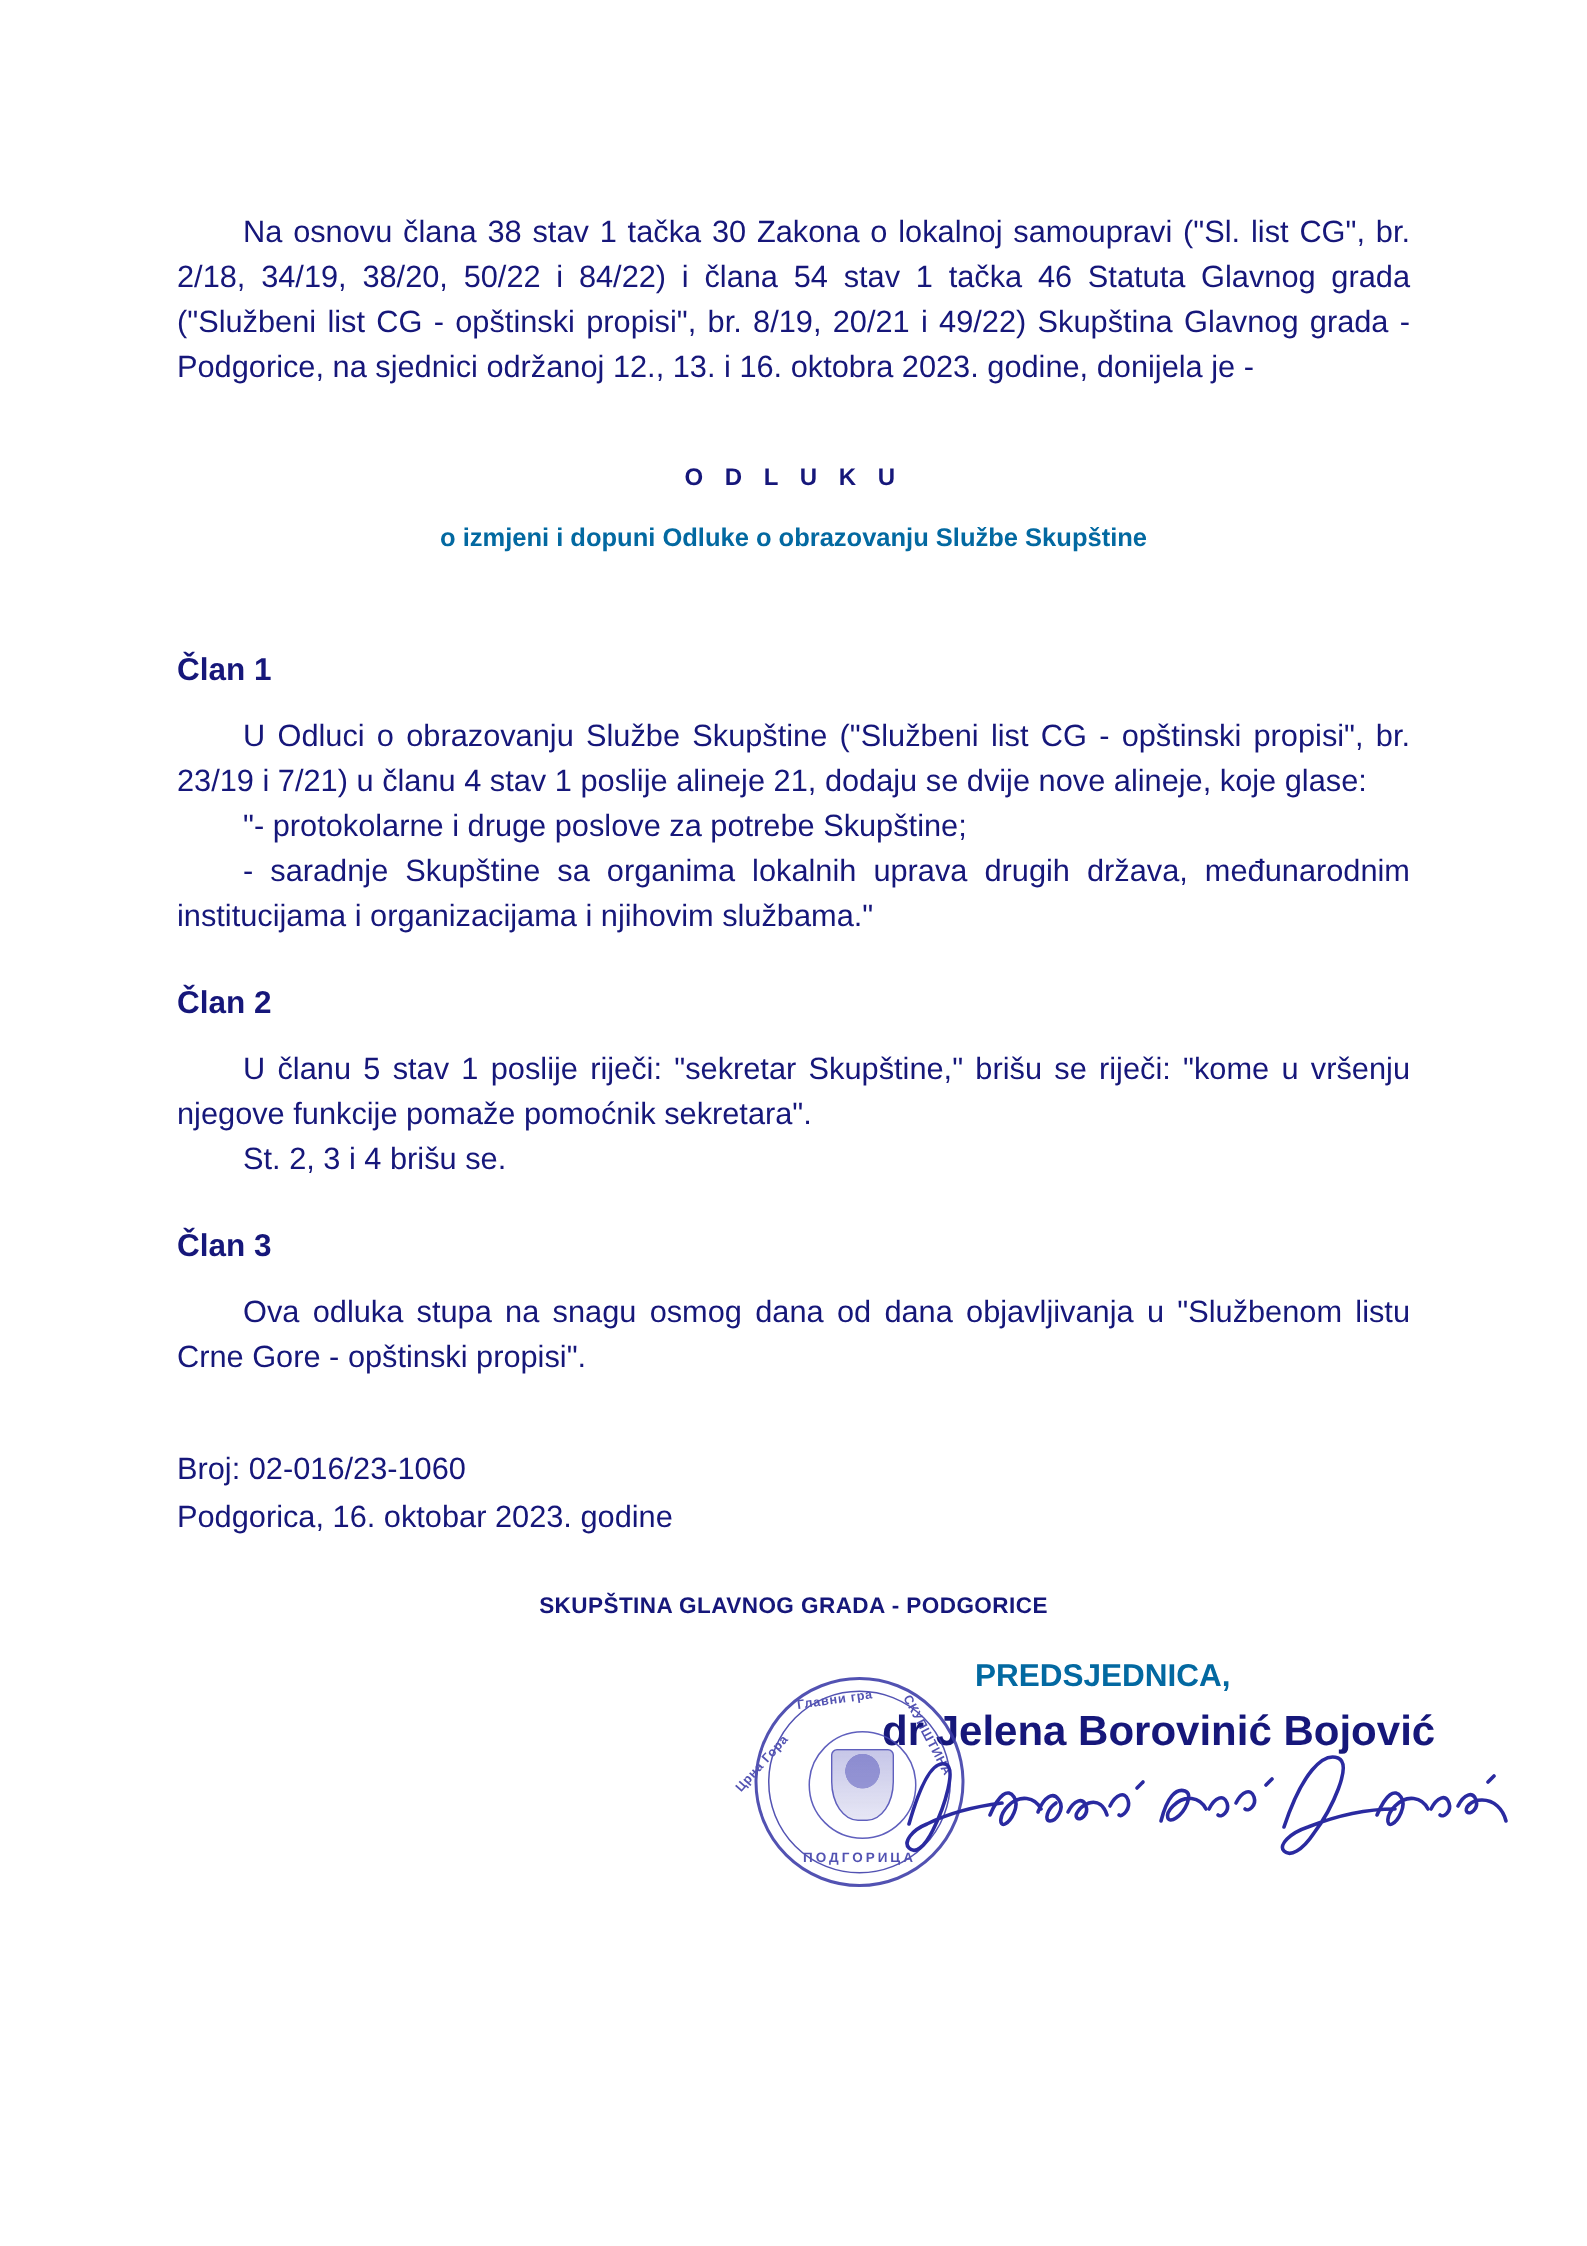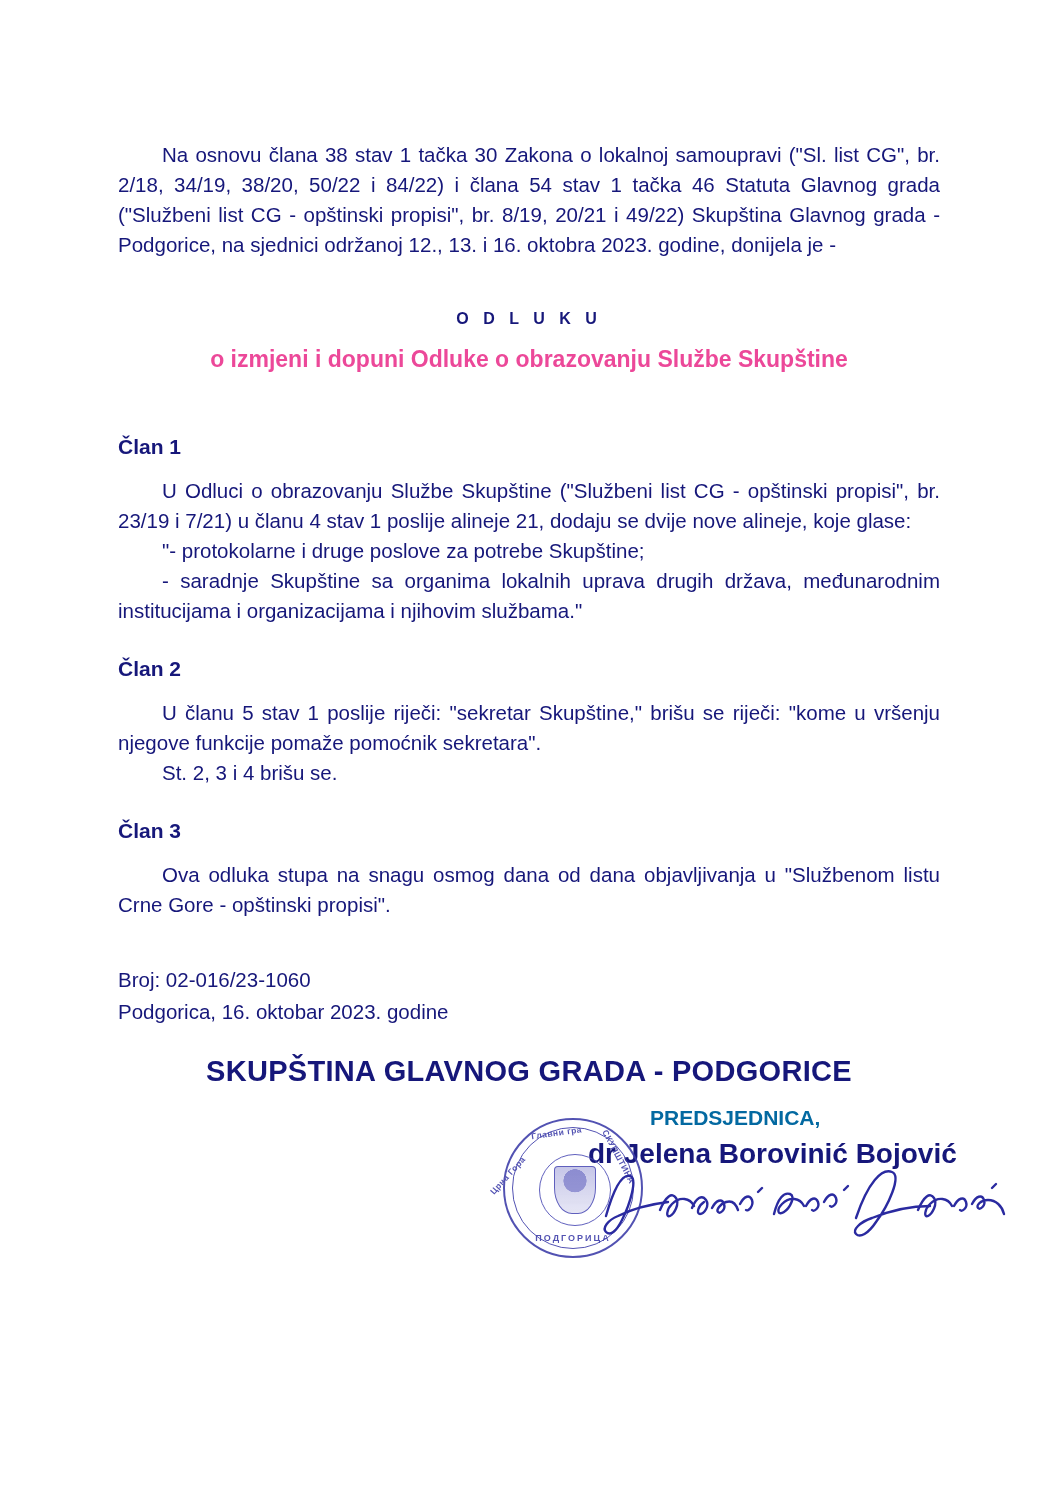--- a/index.html
+++ b/index.html
@@ -49,36 +49,36 @@
   .title-odluku {
     text-align: center;
     font-weight: bold;
     font-size: 16px;
     letter-spacing: 5px;
     color: #16177a;
   }
   .title-sub {
     text-align: center;
     font-weight: bold;
-    font-size: 23px;
-    color: #ec4899;
+    font-size: 17px;
+    color: #0369a1;
     margin-top: 10px;
   }
   .article-head {
     font-weight: bold;
     font-size: 21px;
     color: #16177a;
   }
   .footer-block p {
     line-height: 32px;
   }
   .org-name {
     text-align: center;
     font-weight: bold;
-    font-size: 29px;
+    font-size: 15px;
     letter-spacing: 0.3px;
     color: #16177a;
   }
   .sign-wrap {
     position: relative;
     height: 210px;
   }
   .sign-title {
     position: absolute;
     left: 532px;

